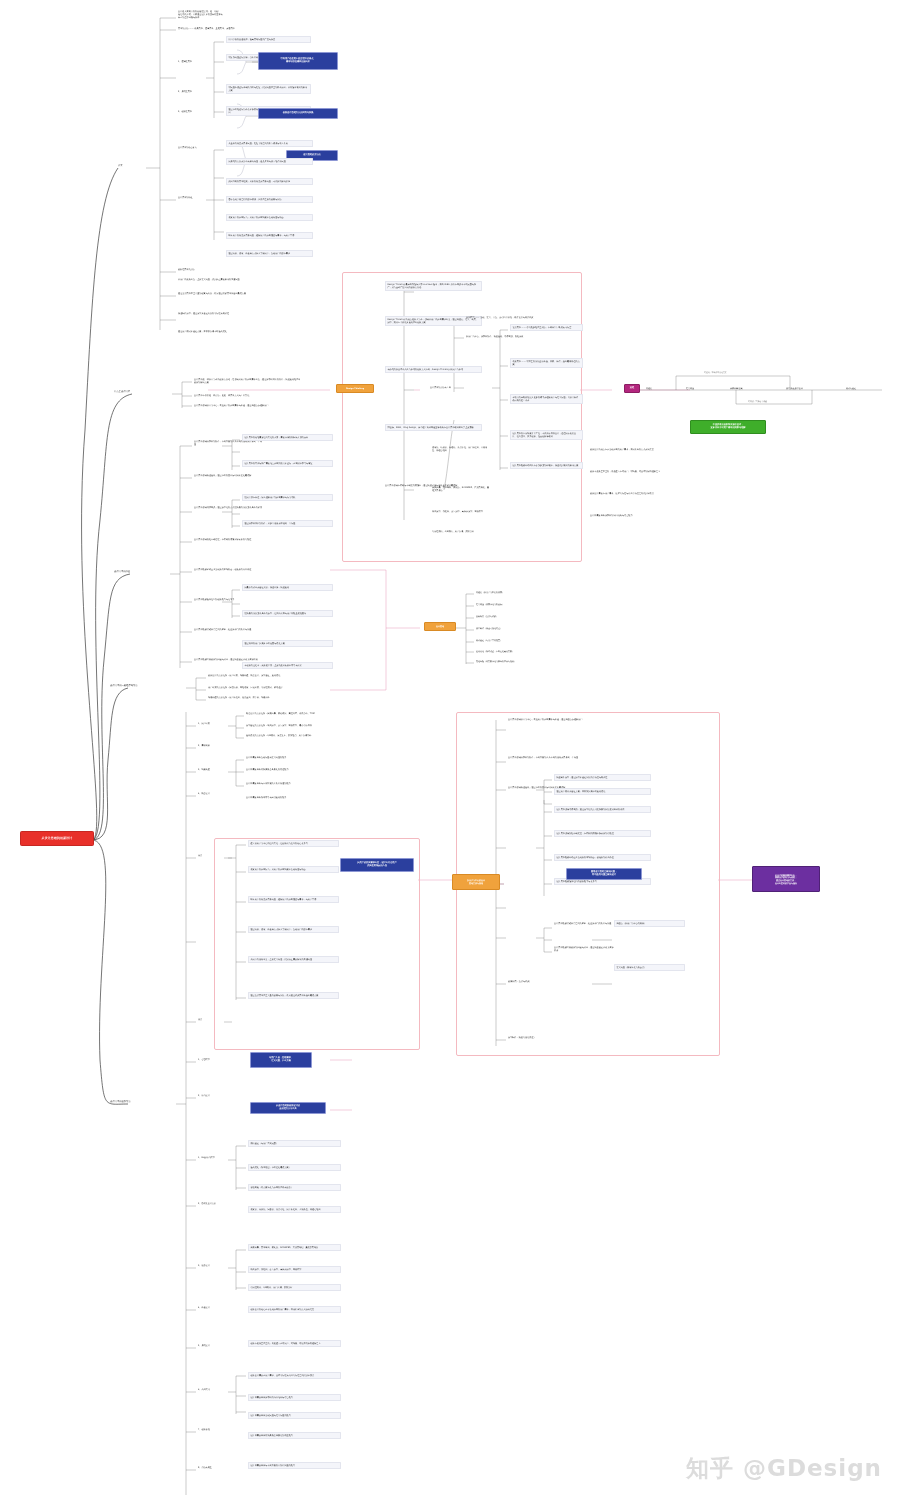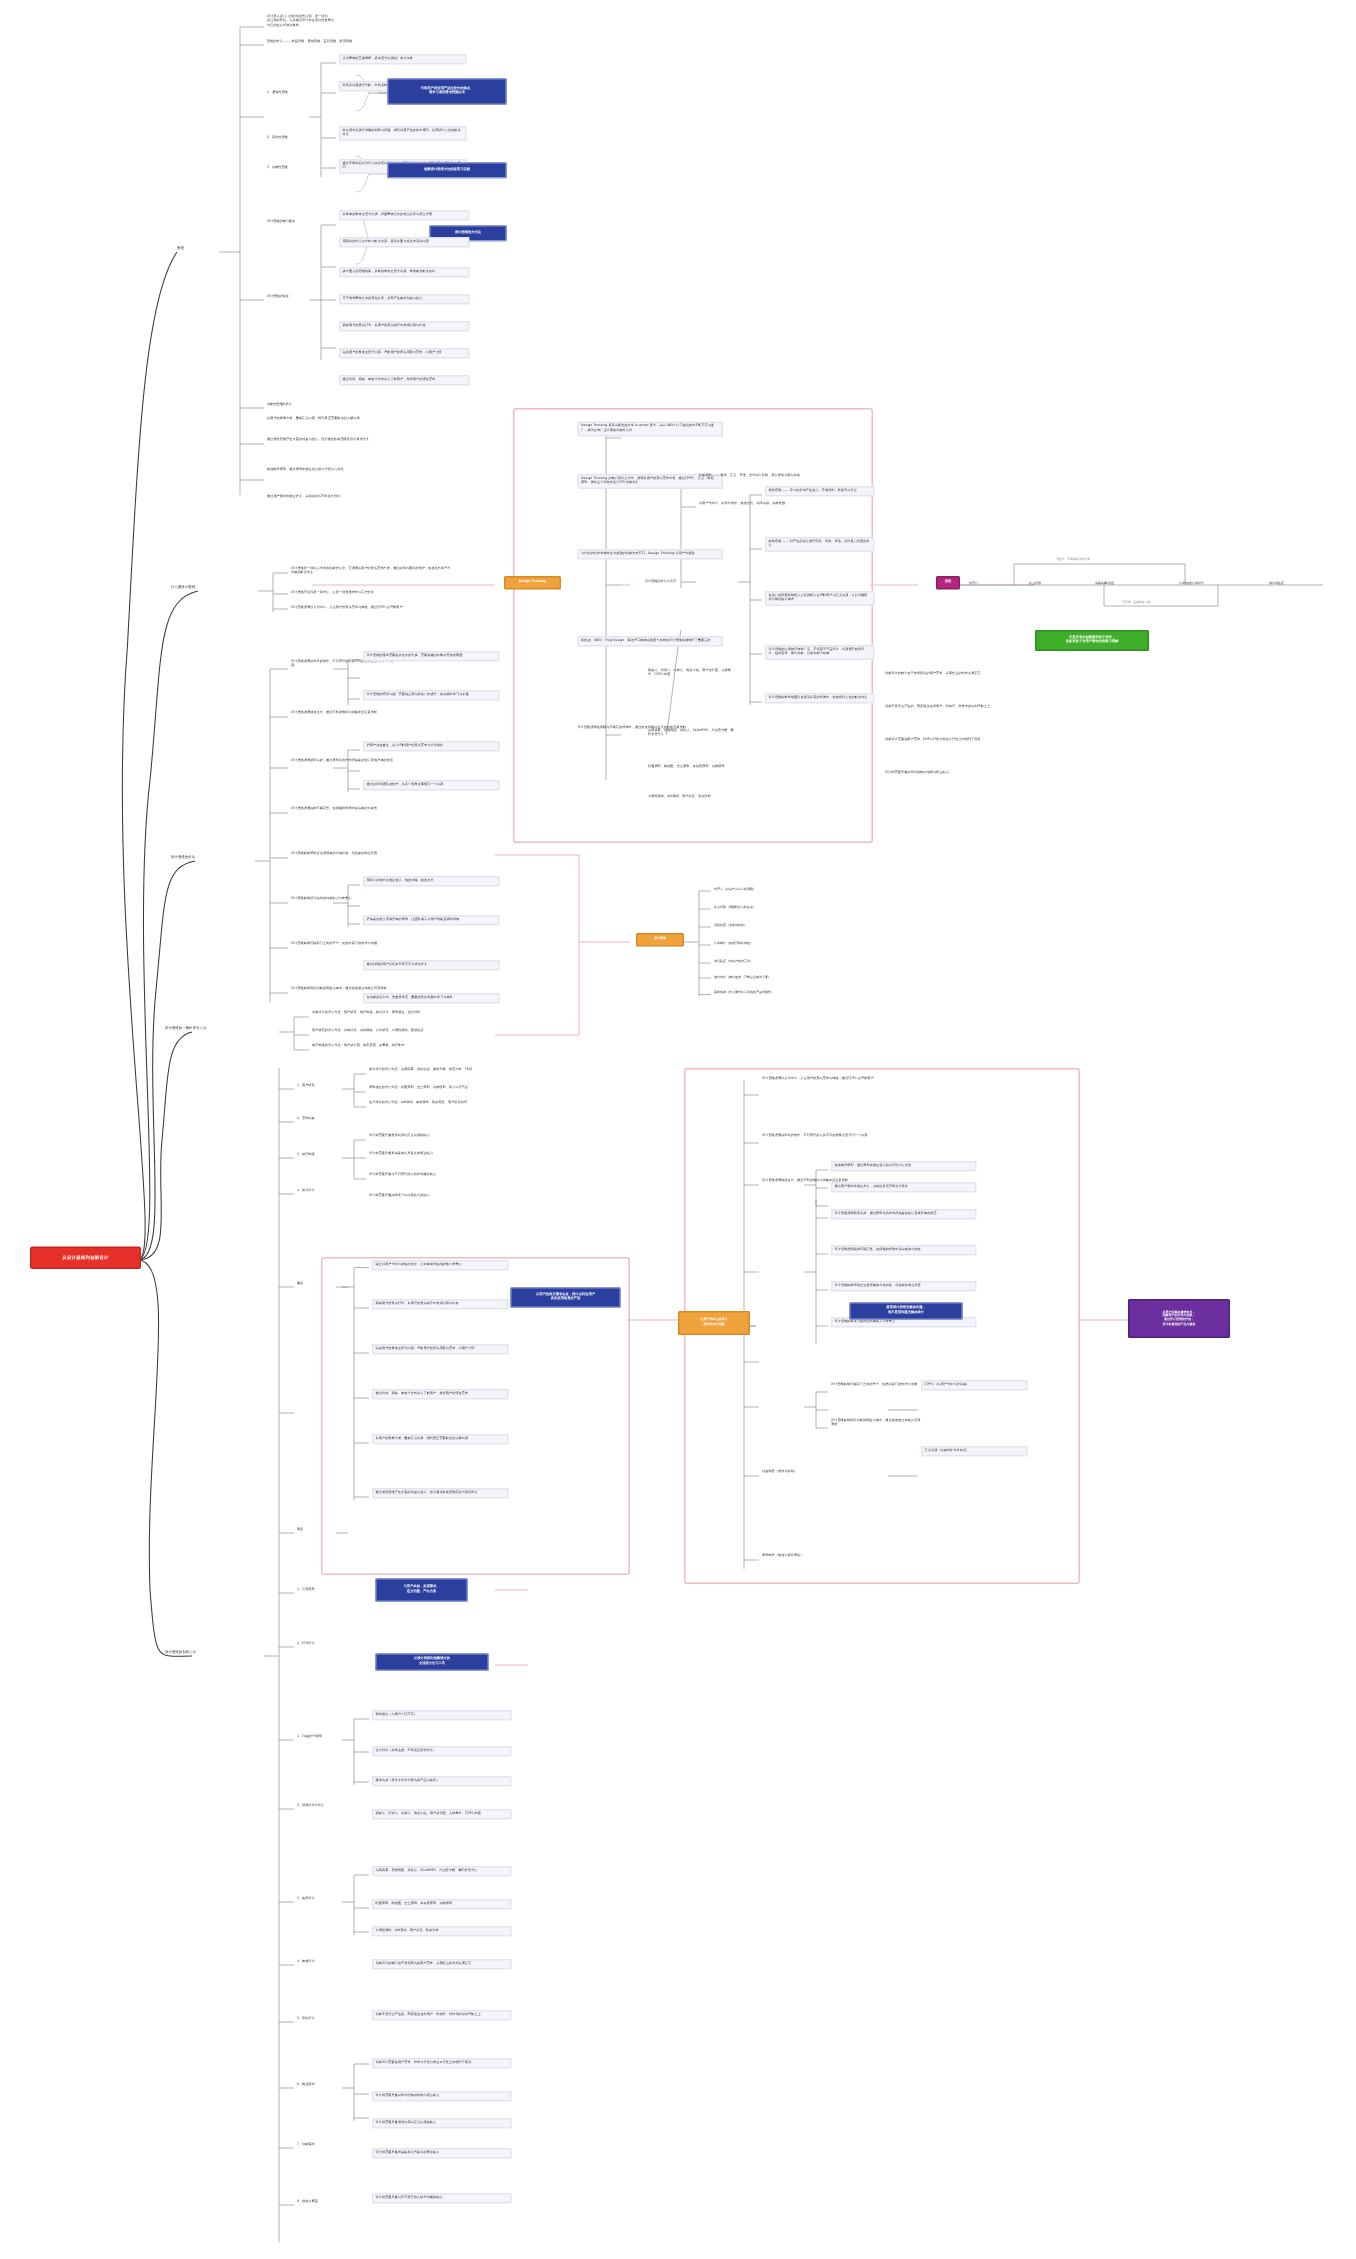--- a/index.html
+++ b/index.html
@@ -543,14 +543,15 @@
   <div class="node boxed" style="left:248px;top:1266px;width:88px;">纸面原型、线框图、交互原型、高保真原型、实物模型</div>
   <div class="node boxed" style="left:248px;top:1284px;width:88px;">可用性测试、A/B测试、用户反馈、数据分析</div>
   <div class="node boxed" style="left:248px;top:1306px;width:88px;">创新设计的核心在于发现真实的用户需求，并用恰当的方式去满足它</div>
   <div class="node boxed" style="left:248px;top:1340px;width:88px;">创新不是凭空产生的，而是建立在对用户、对场景、对技术的深刻理解之上</div>
   <div class="node boxed" style="left:248px;top:1372px;width:88px;">创新设计需要在用户需求、技术可行性与商业可行性之间找到平衡点</div>
   <div class="node boxed" style="left:248px;top:1394px;width:88px;">设计师需要具备跨学科的知识结构与综合能力</div>
   <div class="node boxed" style="left:248px;top:1412px;width:88px;">设计师需要具备发现问题与定义问题的能力</div>
   <div class="node boxed" style="left:248px;top:1432px;width:88px;">设计师需要具备将抽象概念具象化的表达能力</div>
   <div class="node boxed" style="left:248px;top:1462px;width:88px;">设计师需要具备与不同背景的人协作沟通的能力</div>
 
+  <div id="watermark">知乎 @GDesign</div>
 
 </div>
 
 </body></html>

